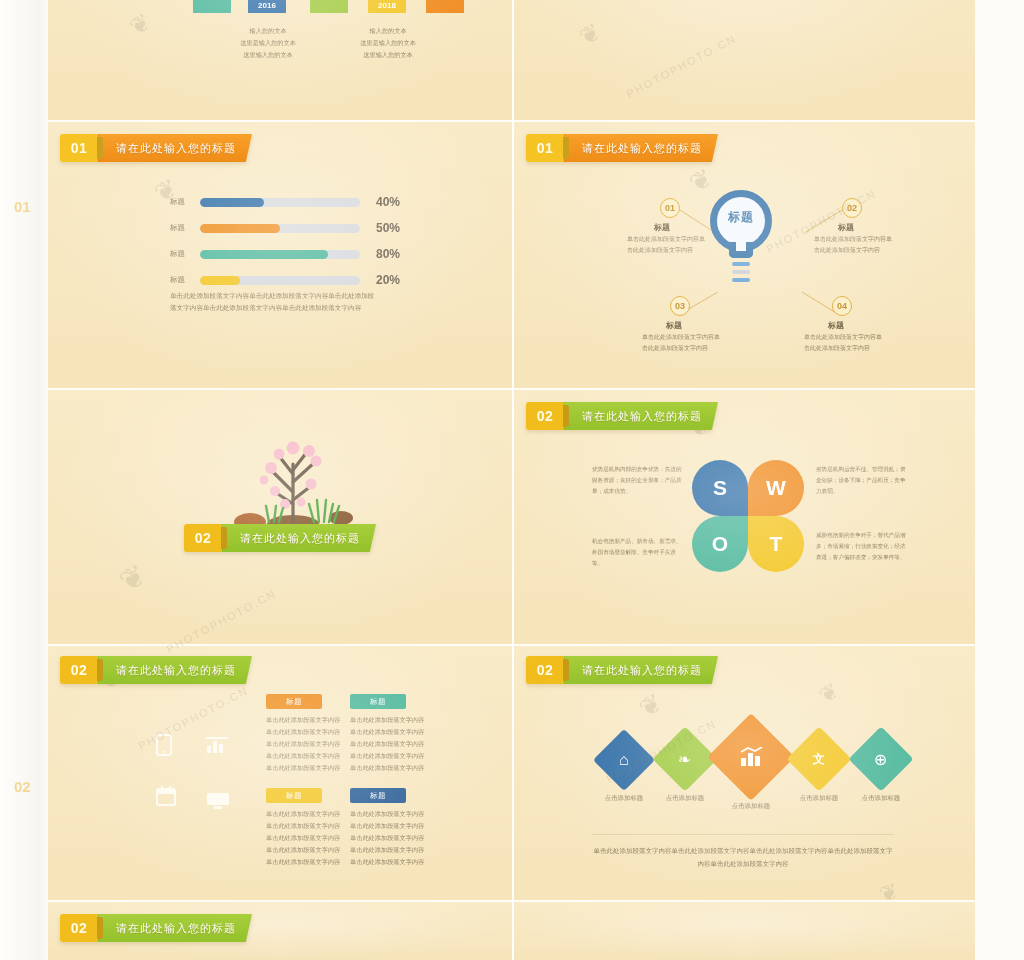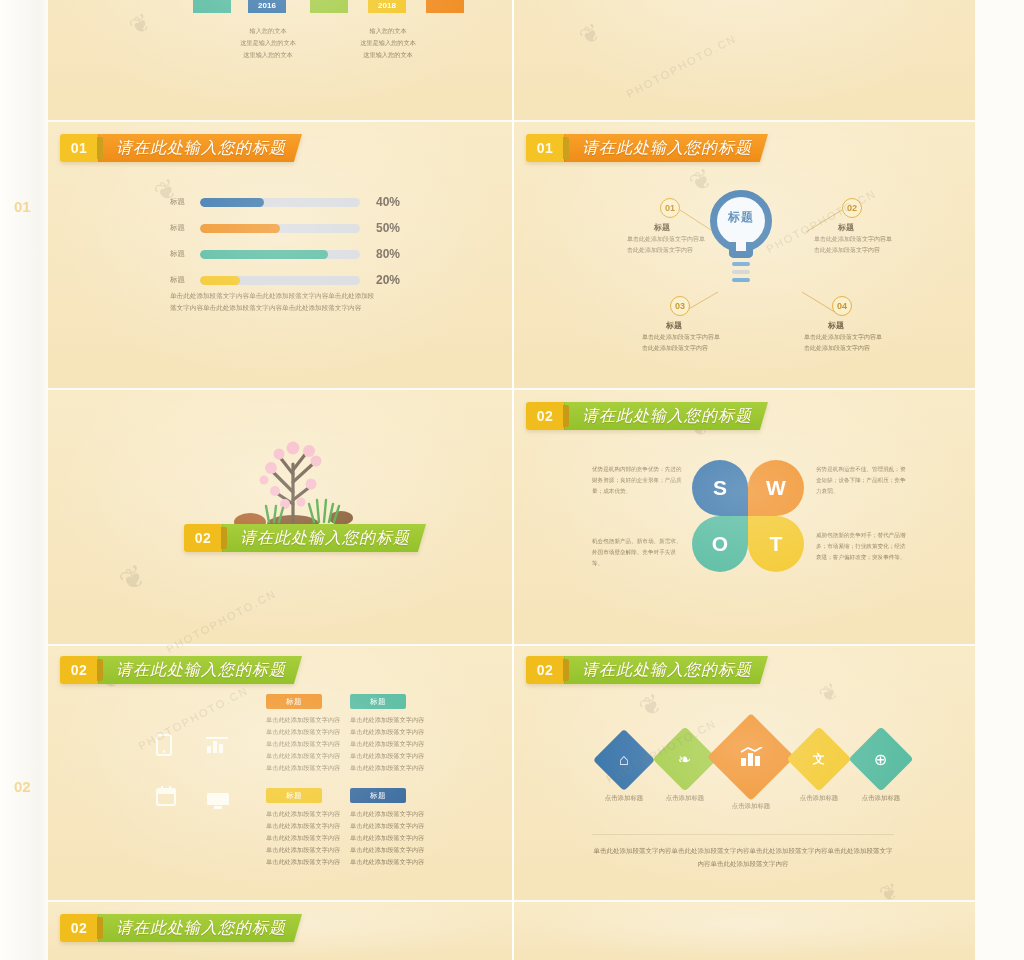--- a/index.html
+++ b/index.html
@@ -31,24 +31,23 @@
   .banner .num {
     width:38px; display:flex; align-items:center; justify-content:center;
     color:#fffbe8; font-weight:bold; font-size:14px; letter-spacing:.5px;
     border-radius:3px 0 0 3px; position:relative; z-index:2;
     box-shadow: 1px 0 0 rgba(0,0,0,.06);
   }
   .banner .num::after{ content:""; position:absolute; right:-5px; top:3px; bottom:3px; width:6px;
      background:inherit; filter:brightness(.82); border-radius:0 2px 2px 0; z-index:-1;}
   .banner .txt {
     padding:0 16px 0 18px; display:flex; align-items:center;
-    color:#ffffff; font-size:16px; letter-spacing:1px; white-space:nowrap;
+    color:#ffffff; font-size:11px; letter-spacing:1px; white-space:nowrap;
     clip-path: polygon(0 0, 100% 0, 96% 100%, 0 100%);
     text-shadow: 0 1px 1px rgba(150,90,10,.35);
-    font-style: italic;
   }
   .banner.orange .num { background:#f6c324; }
   .banner.orange .txt { background: linear-gradient(180deg,#f8a12a,#ef8c18); }
   .banner.green  .num { background:#f1bd1c; }
   .banner.green  .txt { background: linear-gradient(180deg,#a8ce3c,#93c22b); }
 
   
   .bars { position:absolute; }
   .bar-row { display:flex; align-items:center; height:16px; margin-bottom:10px; }
   .bar-lab { width:30px; font-size:7.5px; color:#8b7a5a; text-align:left; }

